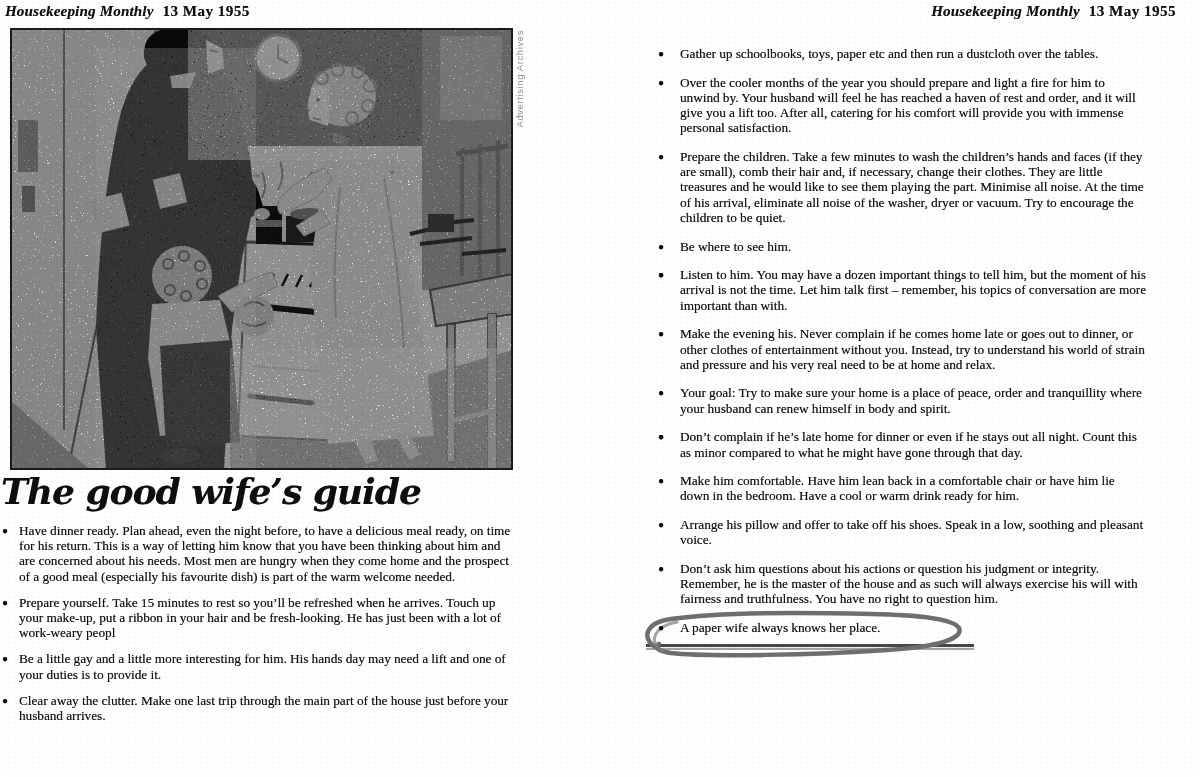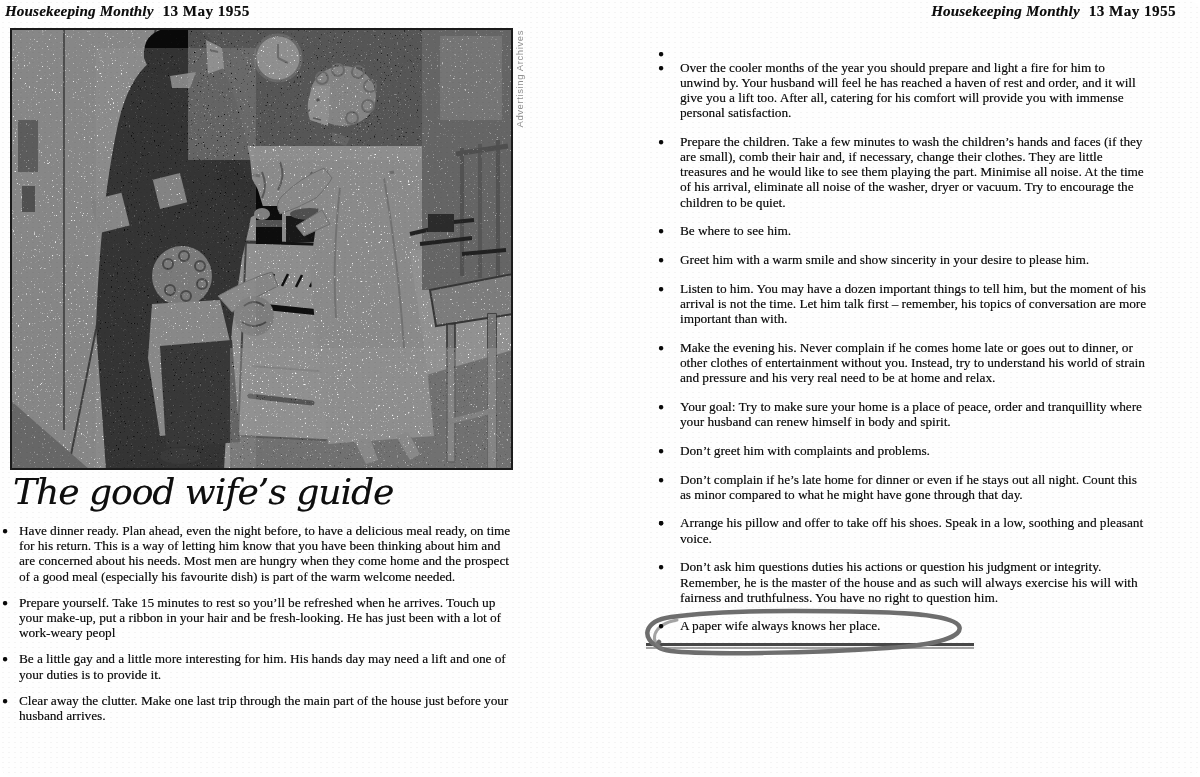--- a/index.html
+++ b/index.html
@@ -22,22 +22,22 @@
   .credit { position:absolute; left:514px; top:30px; height:150px; width:16px; }
   .credit span {
     display:inline-block; writing-mode:vertical-rl; transform:rotate(180deg);
     font-family:"Liberation Sans", sans-serif; font-size:9.5px; color:#8e8e8e;
     letter-spacing:0.6px; white-space:nowrap;
   }
 
   
   .title {
     position:absolute; left:1px; top:472px; width:420px;
-    font-family:"DejaVu Serif", serif; font-style:italic; font-weight:normal;
-    font-size:36px; letter-spacing:-1px; line-height:1.1; white-space:nowrap;margin-left:12px;
+    font-family:"DejaVu Serif", serif; font-style:italic; font-weight:bold;
+    font-size:36px; letter-spacing:-1px; line-height:1.1; white-space:nowrap;
   }
 
   
   .col { position:absolute; font-size:13.2px; line-height:15.2px; }
   .col-left  { left:2px;  top:523px; width:516px; }
   .col-right { left:655px; top:46px;  width:492px; }
   .item { position:relative; padding-left:17px; margin-bottom:11px; }
   .col-right .item { padding-left:25px; margin-bottom:13.5px; }
   .item .b {
     position:absolute; left:0; top:1px; font-size:10px; line-height:13px; color:#090909;
@@ -208,33 +208,33 @@
   <div class="title inky">The good wife’s guide</div>
 
   <div class="col col-left inky">
     <div class="item"><span class="b">●</span><span>Have dinner ready. Plan ahead, even the night before, to have a delicious meal ready, on time for his return. This is a way of letting him know that you have been thinking about him and are concerned about his needs. Most men are hungry when they come home and the prospect of a good meal (especially his favourite dish) is part of the warm welcome needed.</span></div>
     <div class="item"><span class="b">●</span><span>Prepare yourself. Take 15 minutes to rest so you’ll be refreshed when he arrives. Touch up your make-up, put a ribbon in your hair and be fresh-looking. He has just been with a lot of work-weary peopl</span></div>
     <div class="item"><span class="b">●</span><span>Be a little gay and a little more interesting for him. His hands day may need a lift and one of your duties is to provide it.</span></div>
     <div class="item"><span class="b">●</span><span>Clear away the clutter. Make one last trip through the main part of the house just before your husband arrives.</span></div>
   </div>
 
   <div class="col col-right inky">
-    <div class="item"><span class="b">●</span></div>
+    <div class="item"><span class="b">●</span><span>Gather up schoolbooks, toys, paper etc and then run a dustcloth over the tables.</span></div>
     <div class="item"><span class="b">●</span><span>Over the cooler months of the year you should prepare and light a fire for him to unwind by. Your husband will feel he has reached a haven of rest and order, and it will give you a lift too. After all, catering for his comfort will provide you with immense personal satisfaction.</span></div>
     <div class="item"><span class="b">●</span><span>Prepare the children. Take a few minutes to wash the children’s hands and faces (if they are small), comb their hair and, if necessary, change their clothes. They are little treasures and he would like to see them playing the part. Minimise all noise. At the time of his arrival, eliminate all noise of the washer, dryer or vacuum. Try to encourage the children to be quiet.</span></div>
     <div class="item"><span class="b">●</span><span>Be where to see him.</span></div>
-    <div class="item"><span class="b">●</span><span>Greet him with a warm smile and show sincerity in your desire to please him.</span></div>
+    <div class="item"><span class="b">●</span></div>
     <div class="item"><span class="b">●</span><span>Listen to him. You may have a dozen important things to tell him, but the moment of his arrival is not the time. Let him talk first – remember, his topics of conversation are more important than with.</span></div>
     <div class="item"><span class="b">●</span><span>Make the evening his. Never complain if he comes home late or goes out to dinner, or other clothes of entertainment without you. Instead, try to understand his world of strain and pressure and his very real need to be at home and relax.</span></div>
     <div class="item"><span class="b">●</span><span>Your goal: Try to make sure your home is a place of peace, order and tranquillity where your husband can renew himself in body and spirit.</span></div>
-    <div class="item"><span class="b">●</span><span>Don’t greet him with complaints and problems.</span></div>
+    <div class="item"><span class="b">●</span></div>
     <div class="item"><span class="b">●</span><span>Don’t complain if he’s late home for dinner or even if he stays out all night. Count this as minor compared to what he might have gone through that day.</span></div>
-    <div class="item"><span class="b">●</span></div>
+    <div class="item"><span class="b">●</span><span>Make him comfortable. Have him lean back in a comfortable chair or have him lie down in the bedroom. Have a cool or warm drink ready for him.</span></div>
     <div class="item"><span class="b">●</span><span>Arrange his pillow and offer to take off his shoes. Speak in a low, soothing and pleasant voice.</span></div>
-    <div class="item"><span class="b">●</span><span>Don’t ask him questions duties his actions or question his judgment or integrity. Remember, he is the master of the house and as such will always exercise his will with fairness and truthfulness. You have no right to question him.</span></div>
+    <div class="item"><span class="b">●</span><span>Don’t ask him questions about his actions or question his judgment or integrity. Remember, he is the master of the house and as such will always exercise his will with fairness and truthfulness. You have no right to question him.</span></div>
 
     <div class="item highlight">
       <svg class="circ" viewBox="0 0 336 52" aria-hidden="true">
         <path d="M26 40 C 8 32, 10 14, 38 10 C 78 4, 160 3, 238 5 C 282 6, 320 9, 326 19 C 331 29, 306 38, 254 41 C 182 46, 72 48, 38 44 C 26 42, 22 40, 26 35" fill="none" stroke="#6e6e6e" stroke-width="4.5" stroke-linecap="round" stroke-linejoin="round"></path>
         <path d="M30 42 C 16 36, 18 18, 44 13" fill="none" stroke="#7c7c7c" stroke-width="3" stroke-linecap="round" opacity="0.7"></path>
       </svg>
       <span class="b">●</span>
       <span>A paper wife always knows her place.</span>
       <div class="end-rule"></div>
     </div>

